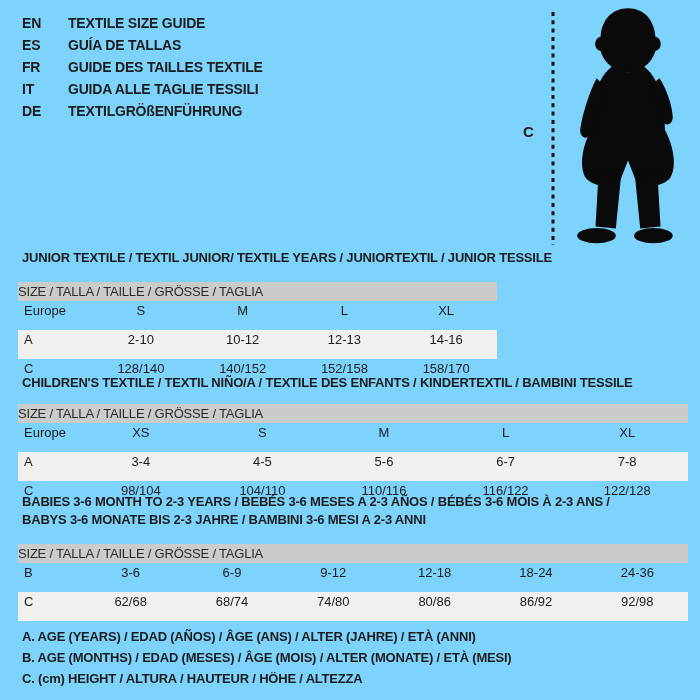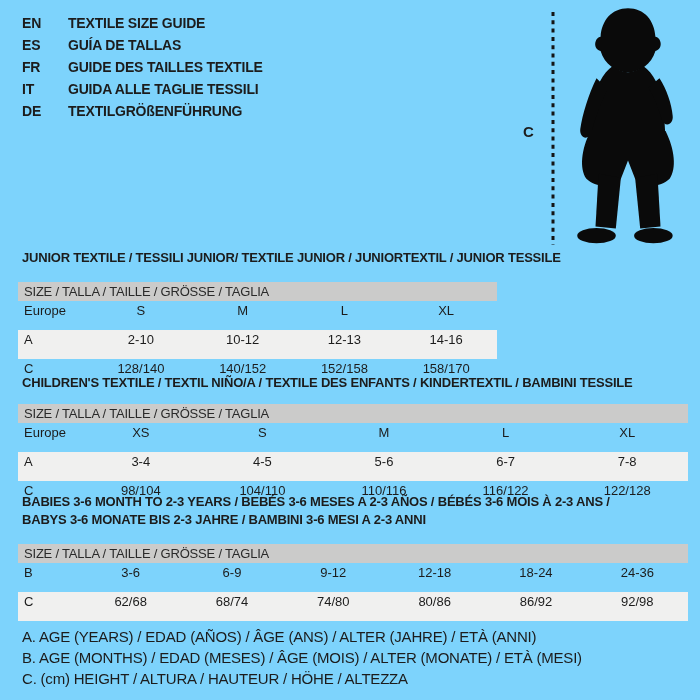--- a/index.html
+++ b/index.html
@@ -18,33 +18,33 @@
   
   .measure-line { position:absolute; left:551px; top:12px; }
   .figure-svg { position:absolute; left:562px; top:5px; }
   .measure-label { position:absolute; left:523px; top:123px; font-weight:bold; font-size:15px; }
 
   
   .sec-title { position:absolute; left:22px; font-weight:bold; font-size:13px; letter-spacing:-0.2px; line-height:18px; white-space:pre; }
 
   
   .size-table { position:absolute; left:18px; font-size:13px; }
-  .t-header { background:#cbcbca; height:19px; line-height:19px; padding-left:6px; letter-spacing:-0.2px; color:#2a2a2a; }
+  .t-header { background:#cbcbca; height:19px; line-height:19px; padding-left:0; letter-spacing:-0.2px; color:#2a2a2a; }
   .t-row { display:flex; height:29px; line-height:19px; }
   .t-row.striped { background:#f0f0ef; }
   .t-label { padding-left:6px; text-align:left; }
   .t1 .t-label { width:66px; }
   .t2 .t-label, .t3 .t-label { width:56px; }
   .t-cell { flex:1; text-align:center; }
   .t1 { width:479px; }
   .t2, .t3 { width:670px; }
 
   
   .footnotes { position:absolute; left:22px; top:626px; }
-  .fn { font-weight:normal; font-size:15px; line-height:21px; letter-spacing:-0.2px; }
+  .fn { font-weight:bold; font-size:13px; line-height:21px; letter-spacing:-0.2px; }
 </style>
 </head>
 <body>
 
 <div class="canvas">
 
   <div class="lang-block">
     <div class="lang-row">
       <span class="lang-code">EN</span>
       <span class="lang-title">TEXTILE SIZE GUIDE</span>
@@ -86,21 +86,21 @@
       <path d="M28 124 C19 142 17 161 24 171 C33 180 52 180 58 171 L65 153 L72 171 C78 180 97 180 106 171 C113 161 111 142 102 124 Z"></path>
 
       <path d="M36 166 L33 218 L53 220 L58 170 Z"></path>
       <ellipse cx="34" cy="227" rx="19" ry="7.5"></ellipse>
 
       <path d="M72 170 L77 220 L97 218 L94 166 Z"></path>
       <ellipse cx="90" cy="227" rx="19" ry="7.5"></ellipse>
     </g>
   </svg>
 
-  <div class="sec-title" style="top:249px;">JUNIOR TEXTILE / TESSILI JUNIOR/ TEXTILE JUNIOR / JUNIORTEXTIL / JUNIOR TESSILE</div>
+  <div class="sec-title" style="top:249px;">JUNIOR TEXTILE / TEXTIL JUNIOR/ TEXTILE YEARS / JUNIORTEXTIL / JUNIOR TESSILE</div>
   <div class="size-table t1" style="top:282px;">
     <div class="t-header">SIZE / TALLA / TAILLE / GRÖSSE / TAGLIA</div>
     <div class="t-row">
       <span class="t-label">Europe</span>
       <span class="t-cell">S</span>
       <span class="t-cell">M</span>
       <span class="t-cell">L</span>
       <span class="t-cell">XL</span>
     </div>
     <div class="t-row striped">

